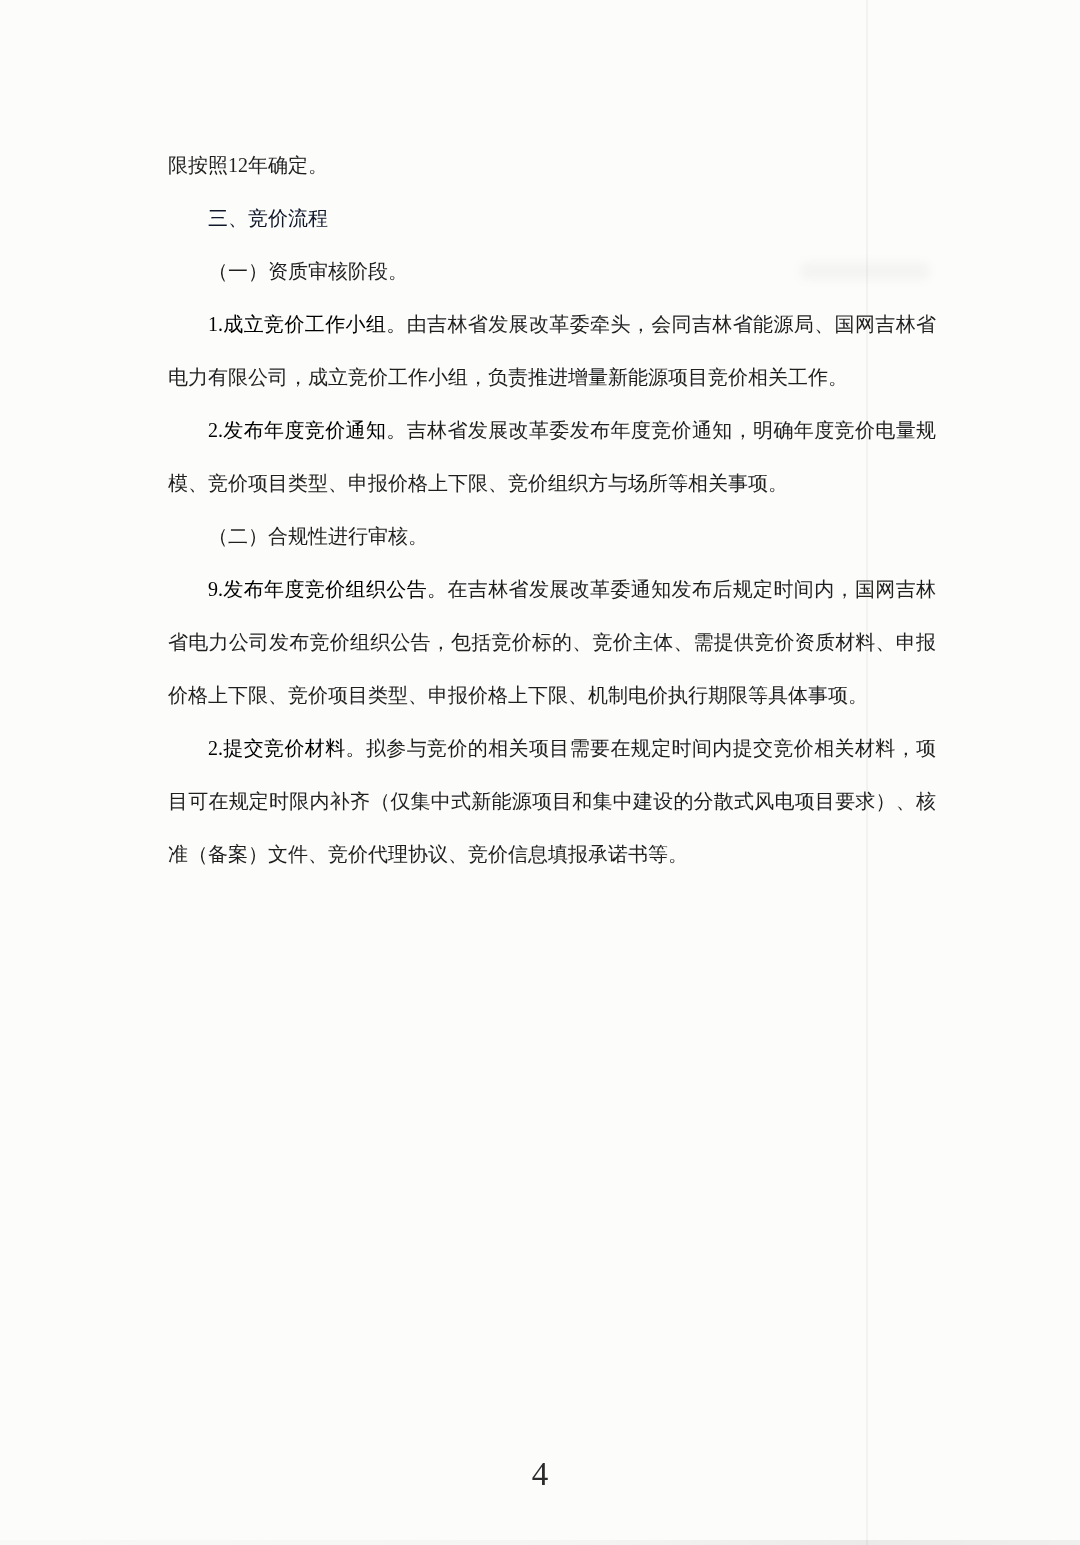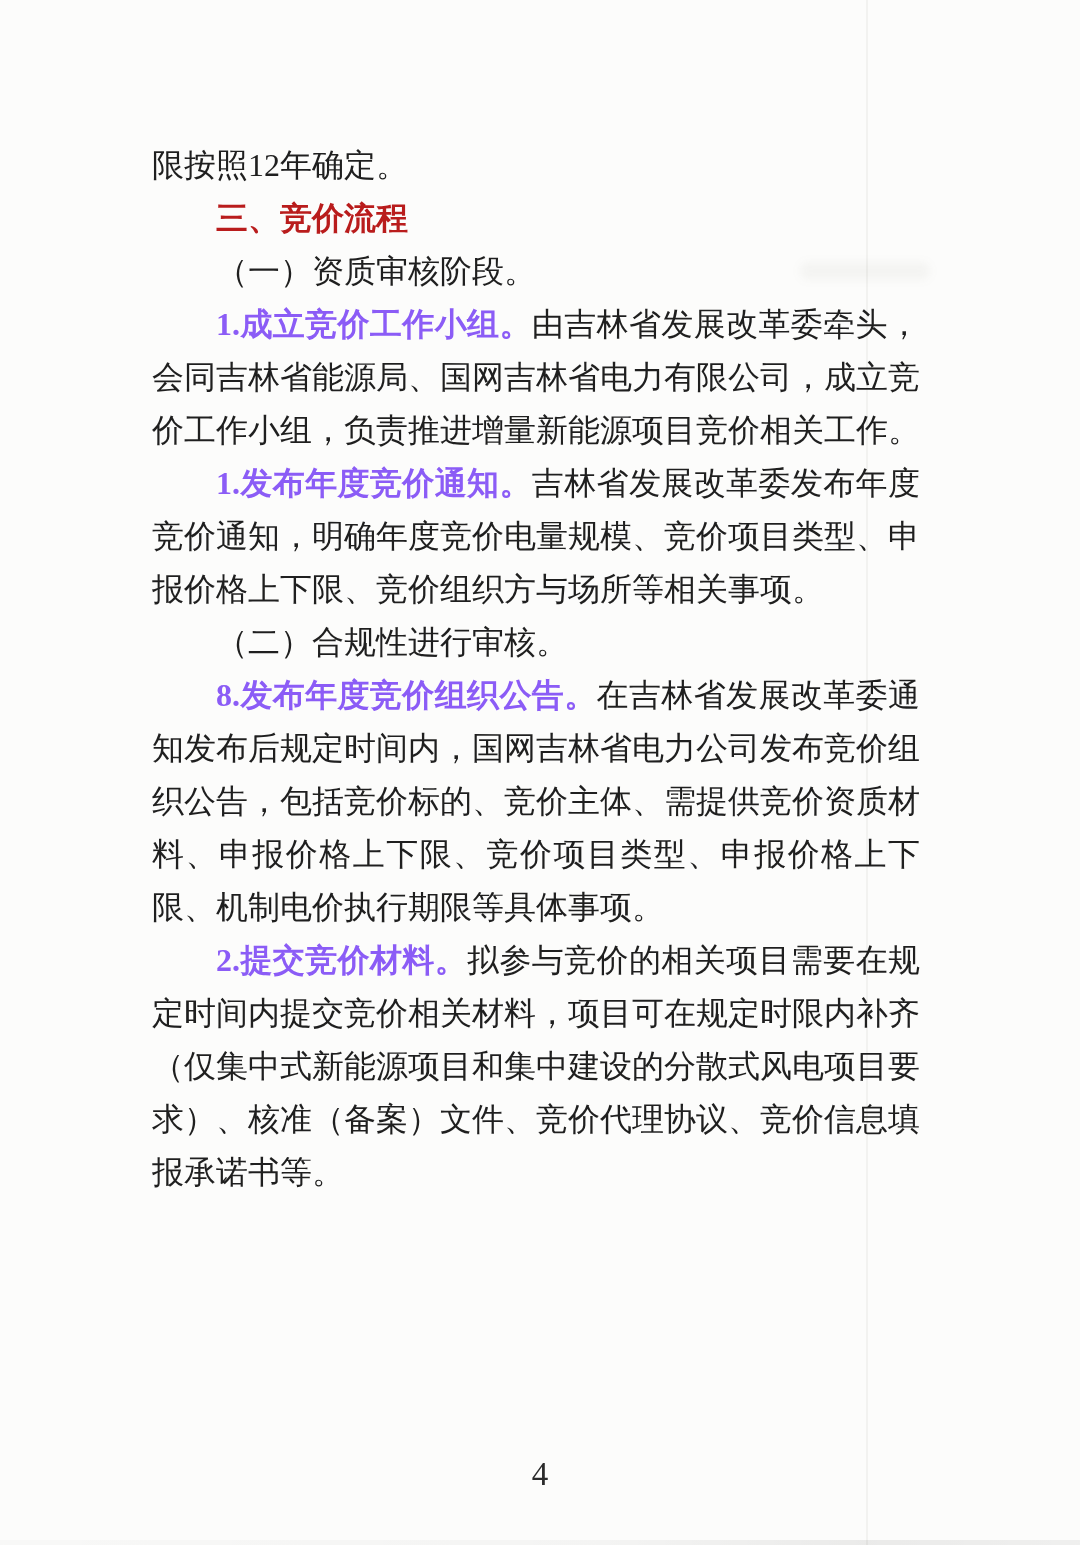--- a/index.html
+++ b/index.html
@@ -42,43 +42,43 @@
     left: 800px;
     top: 262px;
     width: 130px;
     height: 18px;
     background: rgba(90, 90, 85, 0.05);
     filter: blur(4px);
     border-radius: 8px;
   }
   .content {
     position: absolute;
-    left: 152px;
+    left: 168px;
     top: 139px;
     width: 768px; 
-    font-size: 32px;
+    font-size: 20px;
     line-height: 53px;
     color: #1f1f1f;
     text-align: justify;
     letter-spacing: 0;
   }
   .content p {
     margin: 0;
     padding: 0;
   }
   .indent {
     text-indent: 2em;
   }
   .section-heading {
-    font-weight: bold;
-    color: #b91c1c;
+    font-weight: normal;
+    color: #0f172a;
   }
   .lead {
-    font-weight: bold;
-    color: #8b5cf6;
+    font-weight: normal;
+    color: #000000;
   }
   .page-number {
     position: absolute;
     left: 0;
     top: 1456px;
     width: 100%;
     text-align: center;
     font-size: 33px;
     color: #2b2b2b;
     font-family: "Liberation Serif", "DejaVu Serif", serif;
@@ -96,25 +96,25 @@
   <div class="content">
 
     <p><span>限按照12年确定。</span></p>
 
     <p class="indent"><span class="section-heading">三、竞价流程</span></p>
 
     <p class="indent"><span>（一）资质审核阶段。</span></p>
 
     <p class="indent"><span class="lead">1.成立竞价工作小组。</span><span>由吉林省发展改革委牵头，会同吉林省能源局、国网吉林省电力有限公司，成立竞价工作小组，负责推进增量新能源项目竞价相关工作。</span></p>
 
-    <p class="indent"><span class="lead">1.发布年度竞价通知。</span><span>吉林省发展改革委发布年度竞价通知，明确年度竞价电量规模、竞价项目类型、申报价格上下限、竞价组织方与场所等相关事项。</span></p>
+    <p class="indent"><span class="lead">2.发布年度竞价通知。</span><span>吉林省发展改革委发布年度竞价通知，明确年度竞价电量规模、竞价项目类型、申报价格上下限、竞价组织方与场所等相关事项。</span></p>
 
     <p class="indent"><span>（二）合规性进行审核。</span></p>
 
-    <p class="indent"><span class="lead">8.发布年度竞价组织公告。</span><span>在吉林省发展改革委通知发布后规定时间内，国网吉林省电力公司发布竞价组织公告，包括竞价标的、竞价主体、需提供竞价资质材料、申报价格上下限、竞价项目类型、申报价格上下限、机制电价执行期限等具体事项。</span></p>
+    <p class="indent"><span class="lead">9.发布年度竞价组织公告。</span><span>在吉林省发展改革委通知发布后规定时间内，国网吉林省电力公司发布竞价组织公告，包括竞价标的、竞价主体、需提供竞价资质材料、申报价格上下限、竞价项目类型、申报价格上下限、机制电价执行期限等具体事项。</span></p>
 
     <p class="indent"><span class="lead">2.提交竞价材料。</span><span>拟参与竞价的相关项目需要在规定时间内提交竞价相关材料，项目可在规定时限内补齐（仅集中式新能源项目和集中建设的分散式风电项目要求）、核准（备案）文件、竞价代理协议、竞价信息填报承诺书等。</span></p>
 
 
   </div>
 
   <div class="page-number">4</div>
 
 </div>
 

